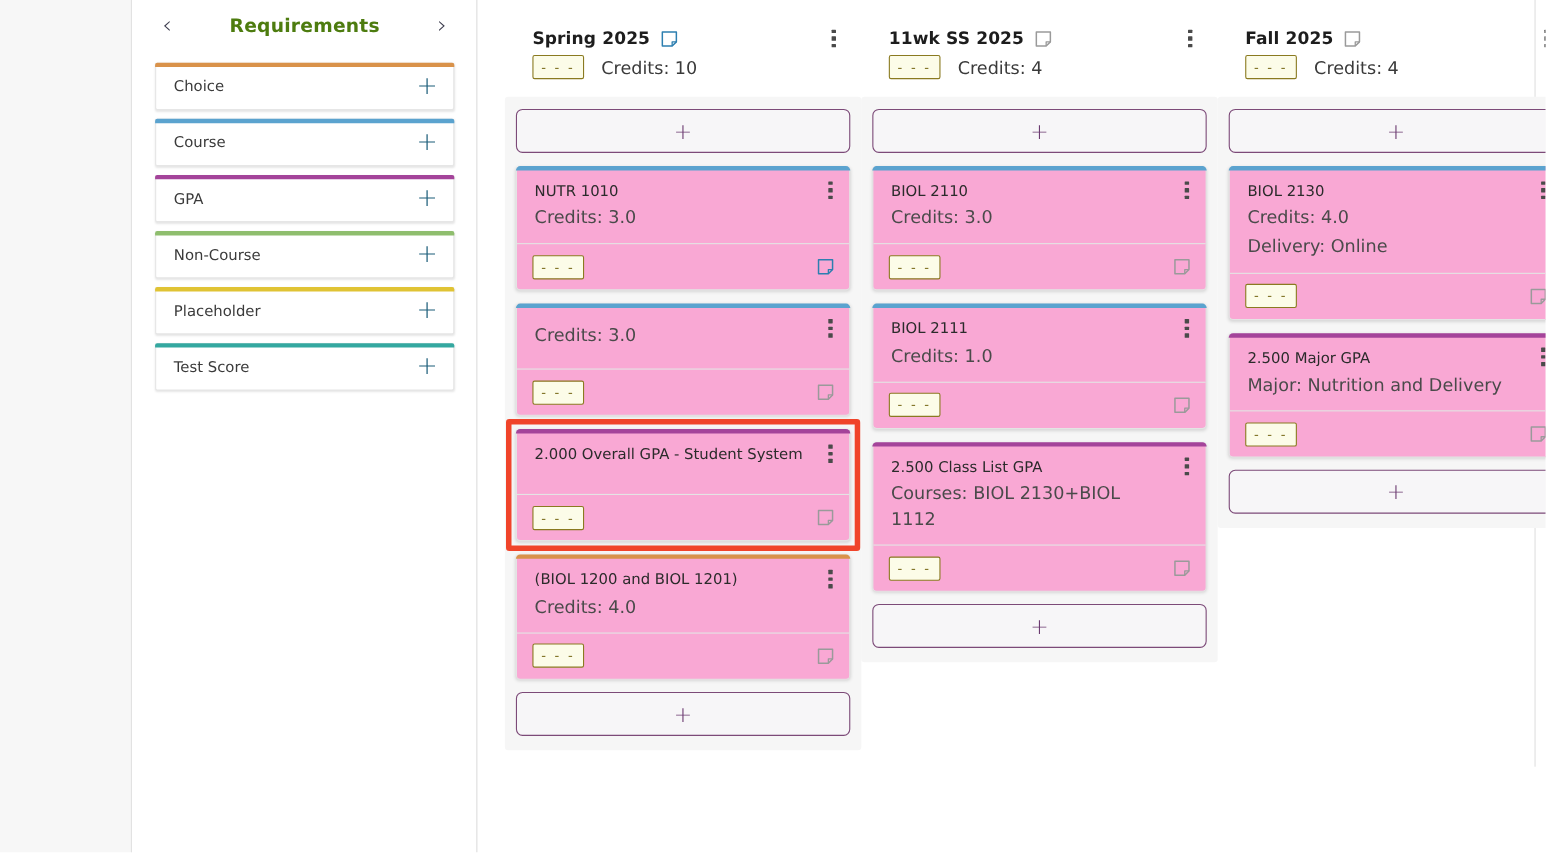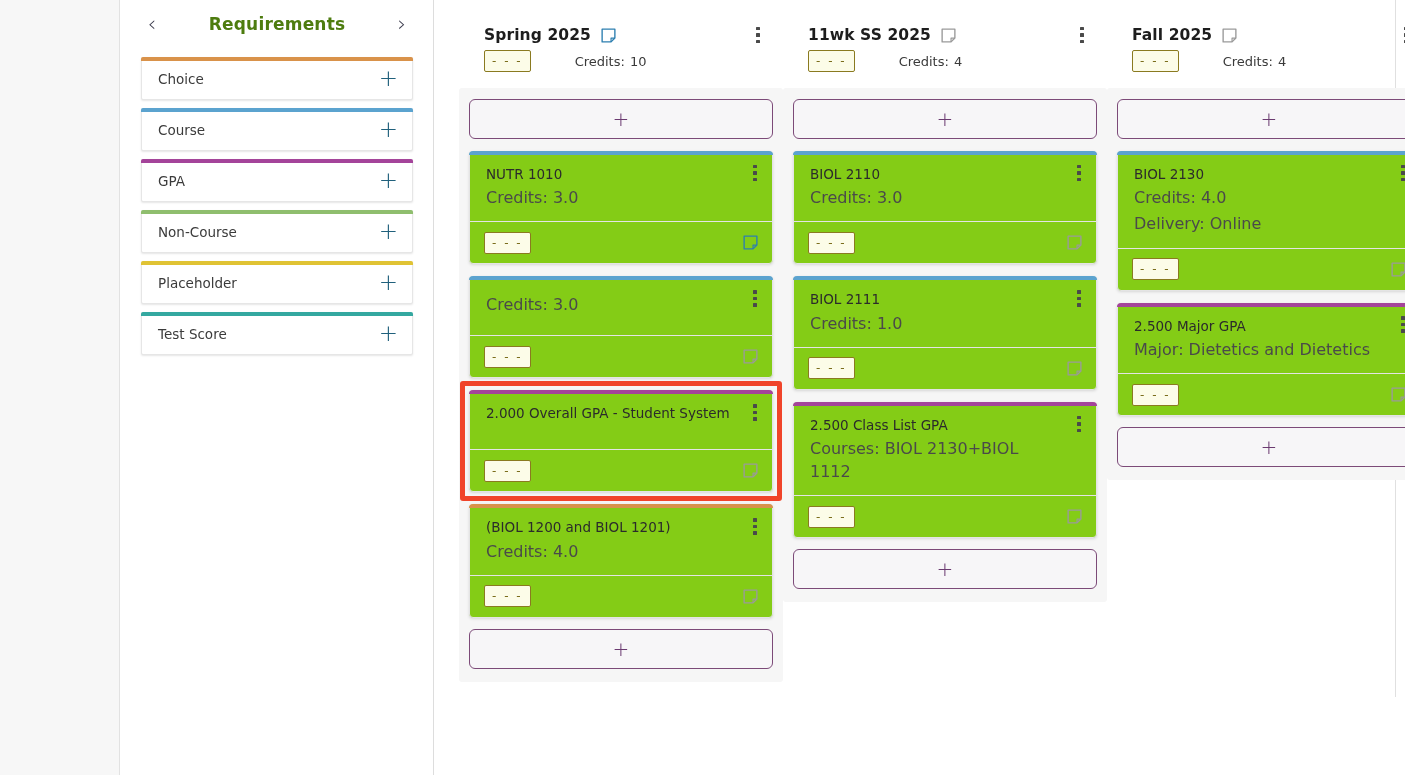--- a/index.html
+++ b/index.html
@@ -62,21 +62,21 @@
   .col { width: 324px; flex: 0 0 324px; padding-top: 26px; }
 
   .col-head { padding: 0 25px 0 25px; }
   .col-title-row { display: flex; align-items: center; gap: 9px; }
   .col-title {
     font-size: 15.5px; font-weight: bold; color: #1d1d1d; letter-spacing: .1px;
   }
   .col-meta-row {
     display: flex; align-items: center; gap: 16px; margin-top: 6px;
   }
-  .credits { font-size: 13px; color: #3a3a3a; margin-left: 28px; }
+  .credits { font-size: 16px; color: #3a3a3a; }
   .credits .num { margin-left: 5px; }
 
   .col-inner {
     margin: 16px 0 0 0; background: #f6f6f6; border-radius: 3px;
     padding: 11px 10px 13px 10px;
   }
 
   
   .badge {
     display: inline-flex; align-items: center; justify-content: center;
@@ -90,21 +90,21 @@
   .add-btn {
     height: 40px; width: 100%; border: 1px solid #7c4a78; border-radius: 6px;
     background: #f7f6f8; color: #6b3a70; font-size: 20px; font-weight: 300;
     display: flex; align-items: center; justify-content: center;
     cursor: pointer; user-select: none;
   }
   .add-btn.bottom { margin-top: 11px; }
 
   
   .card {
-    position: relative; margin-top: 12px; background: #84cc16;
+    position: relative; margin-top: 12px; background: #f9a8d4;
     border: 1px solid #e4e4e4; border-radius: 4px;
     box-shadow: 0 1px 3px rgba(0,0,0,.13); cursor: pointer;
   }
   .card::before {
     content: ""; position: absolute; left: -1px; right: -1px; top: -1px;
     height: 4px; border-radius: 4px 4px 0 0; background: var(--bar);
   }
   .card-body { padding: 13px 34px 12px 16px; min-height: 58px; }
   .card-title { font-size: 13.5px; color: #2b2b2b; line-height: 1.35; }
   .card-sub { font-size: 16px; color: #4a4a4a; margin-top: 3px; line-height: 1.45; }
@@ -410,21 +410,21 @@
           <div class="card" style="--bar:#a4449a">
             <div class="card-kebab">
               <span class="kebab">
                 <i></i>
                 <i></i>
                 <i></i>
               </span>
             </div>
             <div class="card-body">
               <div class="card-title">2.500 Major GPA</div>
-              <div class="card-sub">Major: Dietetics and Dietetics</div>
+              <div class="card-sub">Major: Nutrition and Delivery</div>
             </div>
             <div class="card-foot">
               <span class="badge">- - -</span>
               <svg class="note" viewBox="0 0 20 20">
                 <path d="M2.5 2.5 H17.5 V13 L13 17.5 H2.5 Z" fill="none" stroke="#9a9a9a" stroke-width="1.6" stroke-linejoin="round"></path>
                 <path d="M17.5 13 H13 V17.5" fill="none" stroke="#9a9a9a" stroke-width="1.4" stroke-linejoin="round"></path>
               </svg>
             </div>
           </div>
           <div class="add-btn bottom">+</div>

